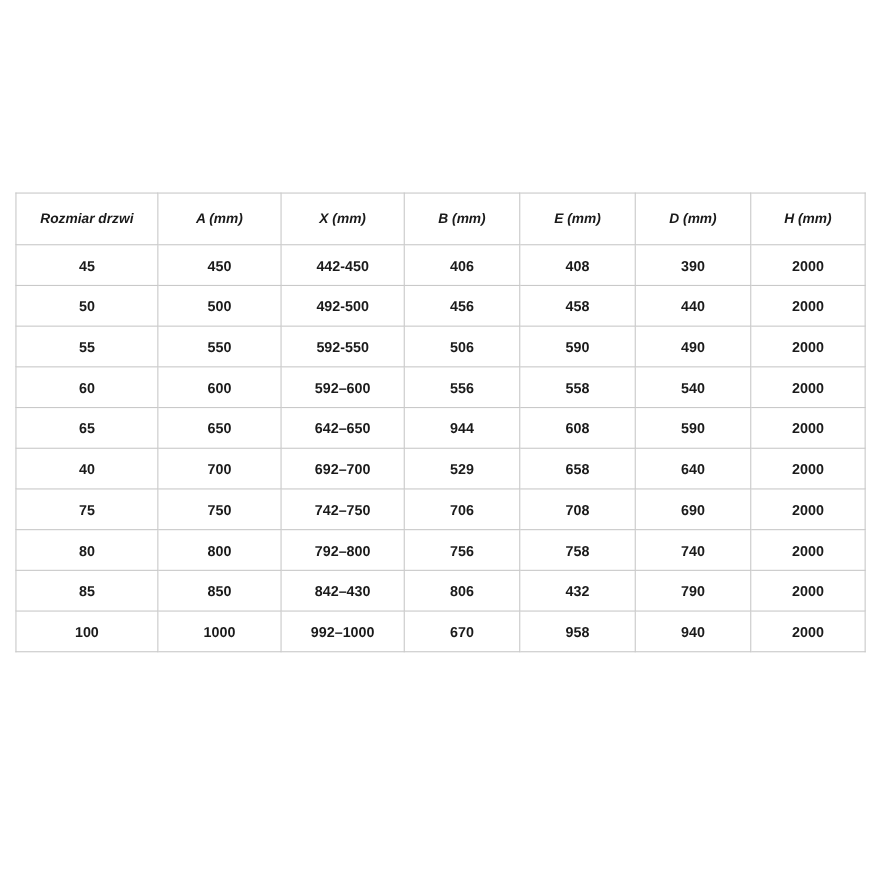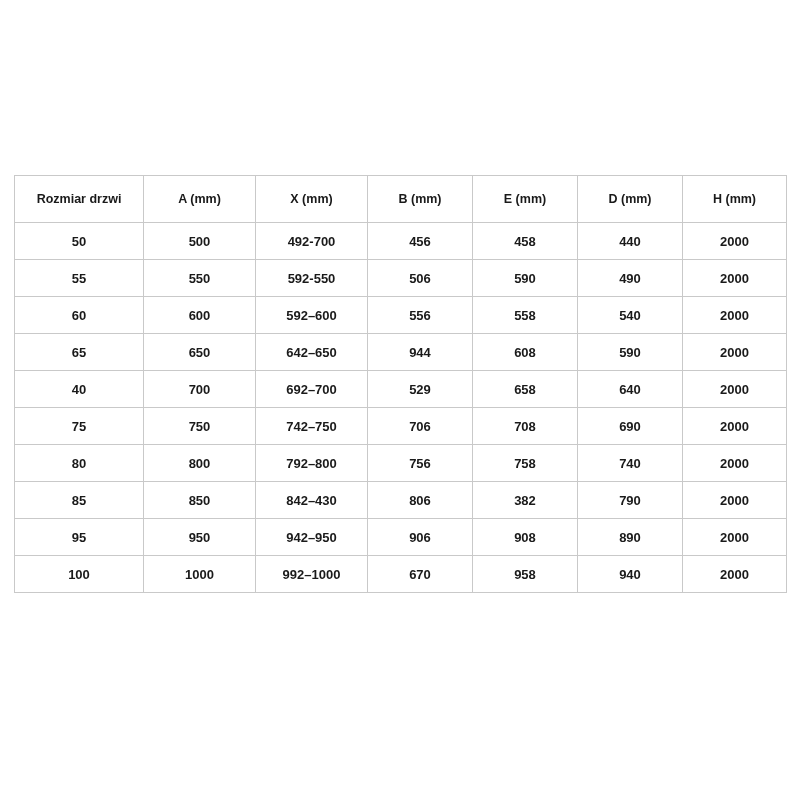--- a/index.html
+++ b/index.html
@@ -33,20 +33,21 @@
     vertical-align: middle;
     font-size: 13px;
     font-weight: bold;
     color: #1a1a1a;
     height: 36px;
     padding: 0 2px;
     white-space: nowrap;
   }
   table.size-table th {
     font-size: 12.5px;
+    font-style: italic;
   }
   table.size-table thead th {
     height: 46px;
   }
   
   col.c0 { width: 129px; }
   col.c1 { width: 112px; }
   col.c2 { width: 112px; }
   col.c3 { width: 105px; }
   col.c4 { width: 105px; }
@@ -73,23 +74,32 @@
         <th>A (mm)</th>
         <th>X (mm)</th>
         <th>B (mm)</th>
         <th>E (mm)</th>
         <th>D (mm)</th>
         <th>H (mm)</th>
       </tr>
     </thead>
     <tbody>
       <tr>
+        <td>45</td>
+        <td>450</td>
+        <td>442-450</td>
+        <td>406</td>
+        <td>408</td>
+        <td>390</td>
+        <td>2000</td>
+      </tr>
+      <tr>
         <td>50</td>
         <td>500</td>
-        <td>492-700</td>
+        <td>492-500</td>
         <td>456</td>
         <td>458</td>
         <td>440</td>
         <td>2000</td>
       </tr>
       <tr>
         <td>55</td>
         <td>550</td>
         <td>592-550</td>
         <td>506</td>
@@ -140,31 +150,22 @@
         <td>756</td>
         <td>758</td>
         <td>740</td>
         <td>2000</td>
       </tr>
       <tr>
         <td>85</td>
         <td>850</td>
         <td>842–430</td>
         <td>806</td>
-        <td>382</td>
+        <td>432</td>
         <td>790</td>
-        <td>2000</td>
-      </tr>
-      <tr>
-        <td>95</td>
-        <td>950</td>
-        <td>942–950</td>
-        <td>906</td>
-        <td>908</td>
-        <td>890</td>
         <td>2000</td>
       </tr>
       <tr>
         <td>100</td>
         <td>1000</td>
         <td>992–1000</td>
         <td>670</td>
         <td>958</td>
         <td>940</td>
         <td>2000</td>

